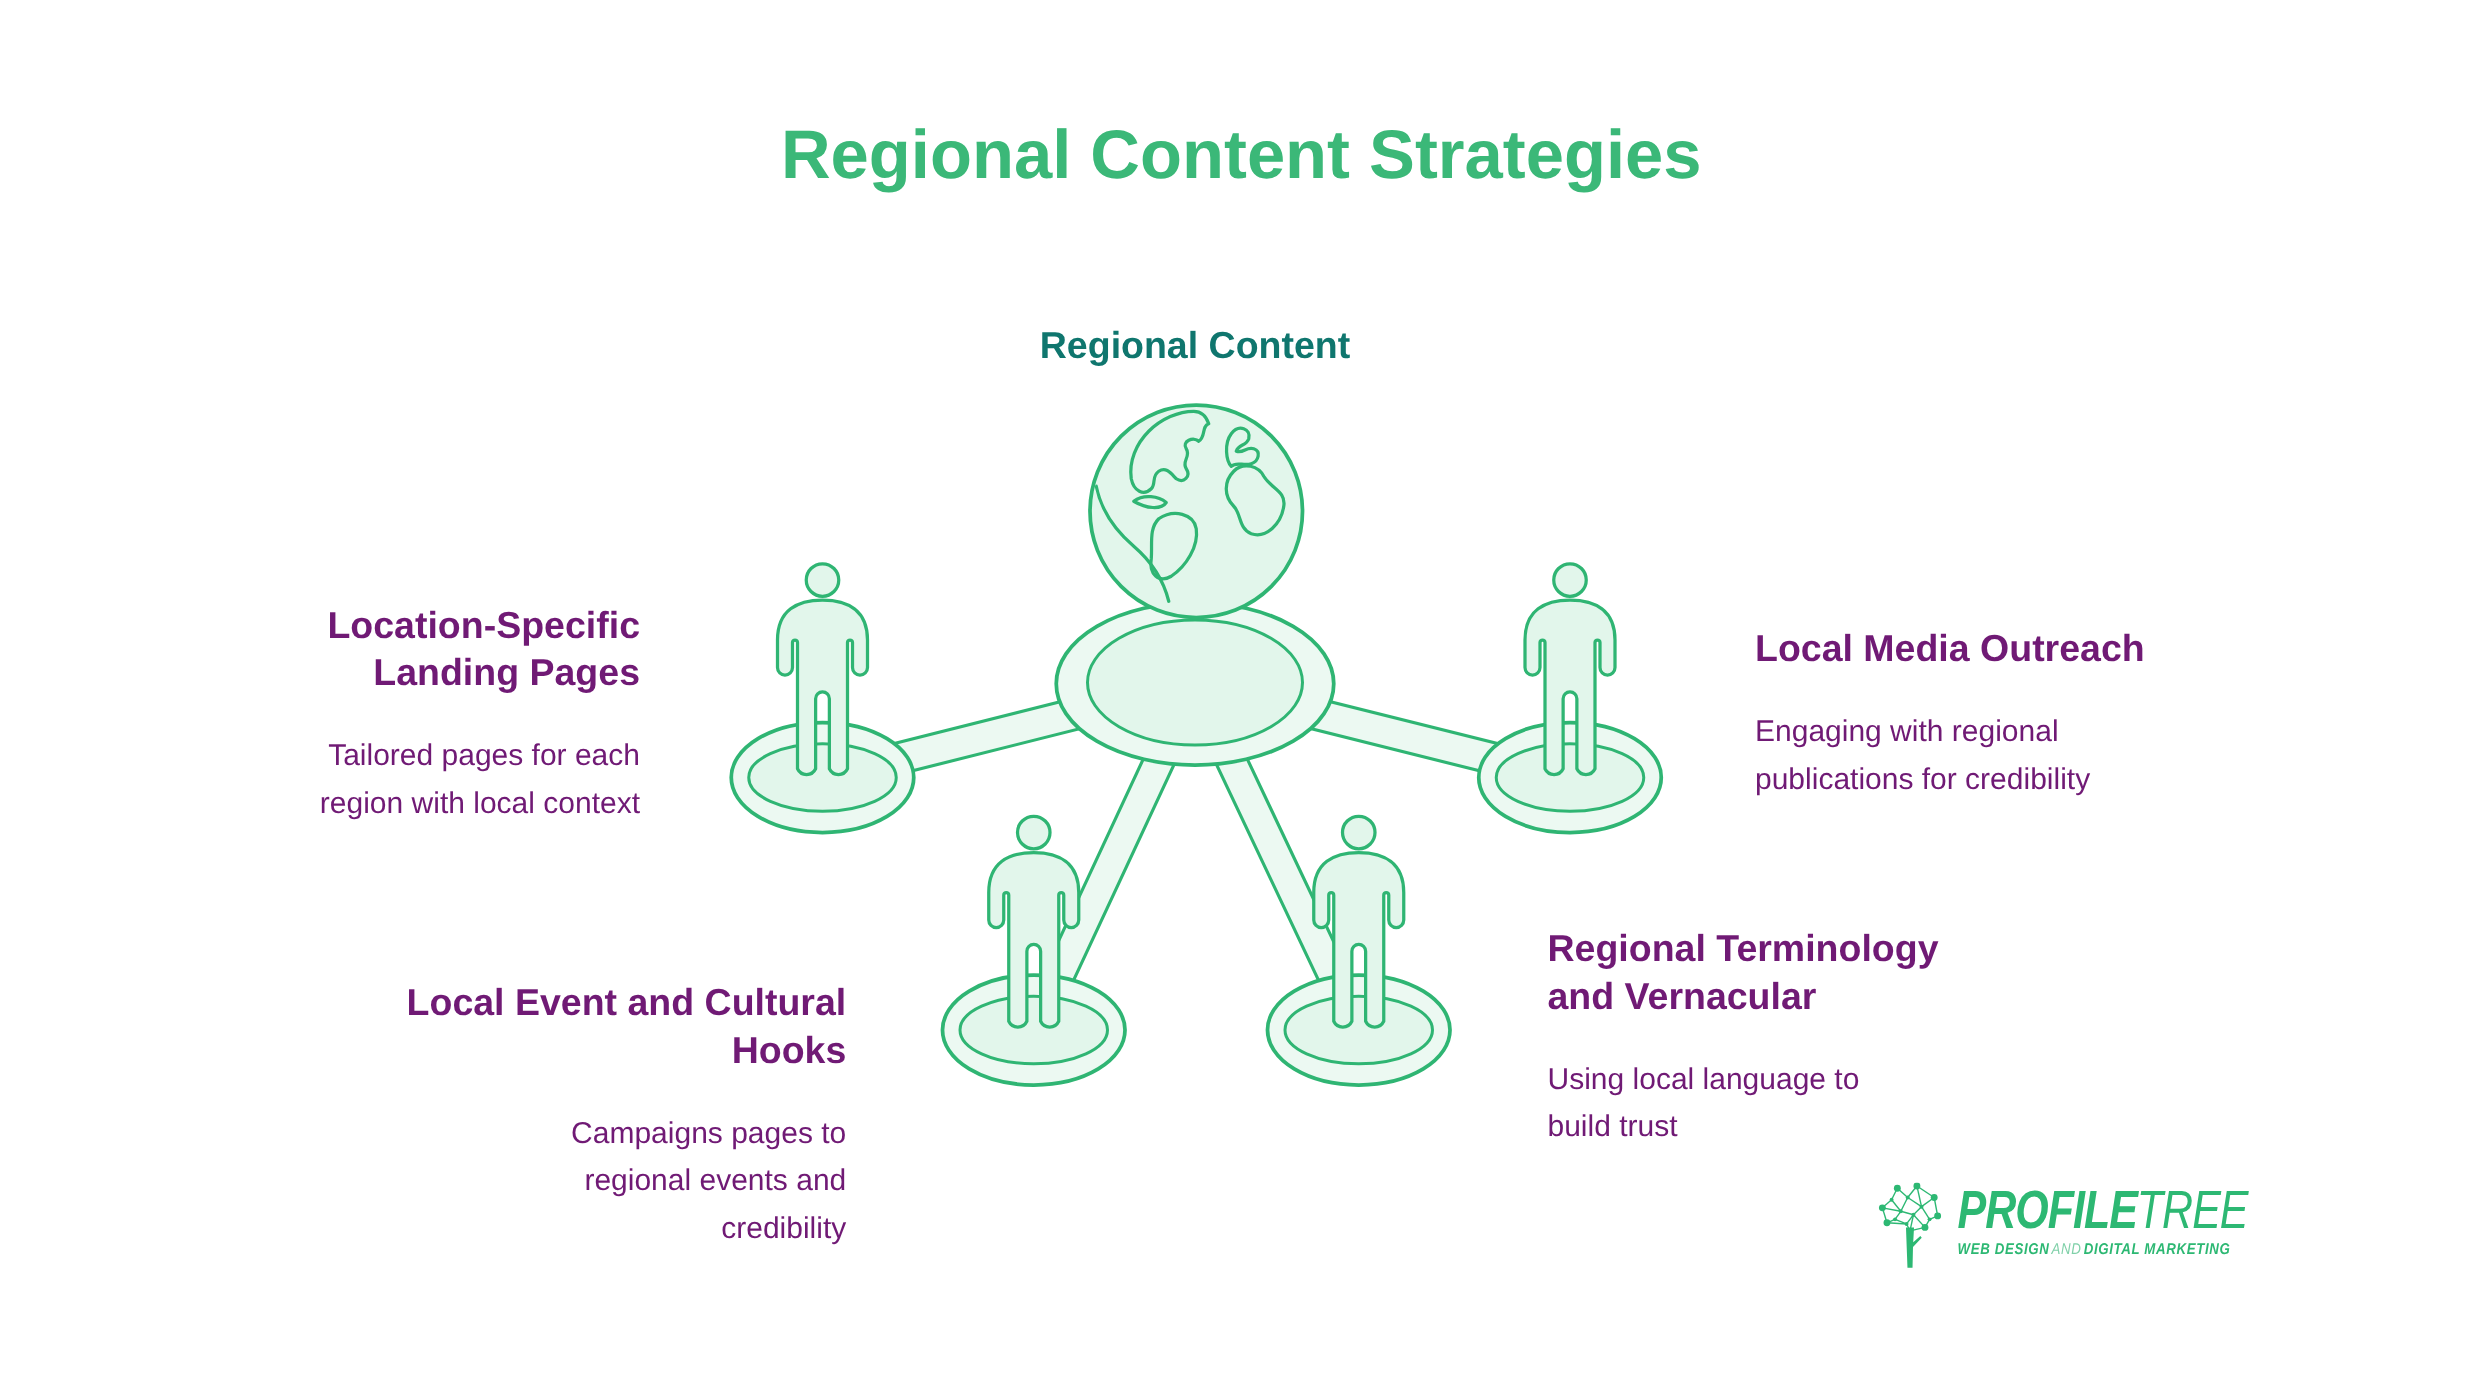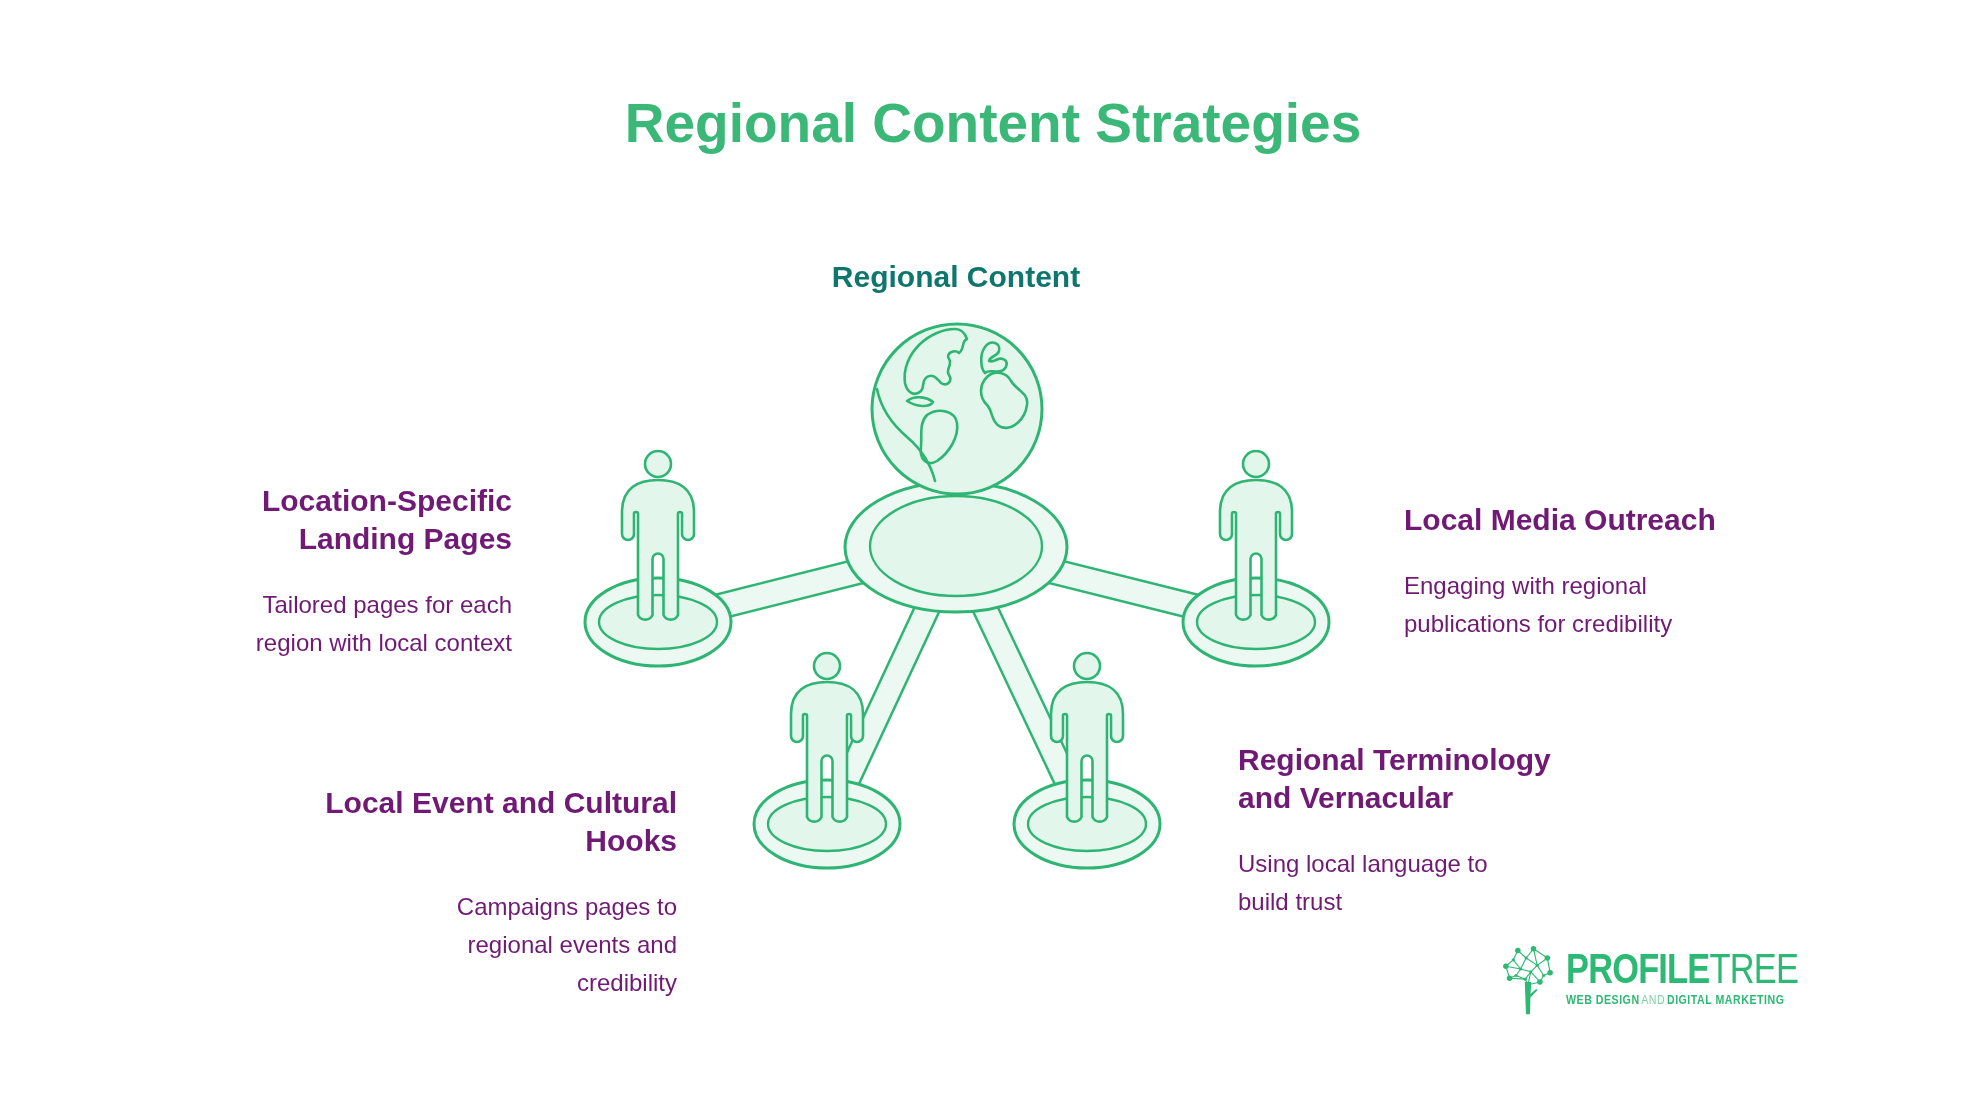--- a/index.html
+++ b/index.html
@@ -40,21 +40,21 @@
   
   .ring{fill:#ecf9f2;stroke:#2fb573;stroke-width:3;}
   .soft{fill:#e2f6eb;stroke:#2fb573;stroke-width:3;}
   .thin{stroke-width:2.4;}
   .spoke{fill:#ecf9f2;stroke:#2fb573;stroke-width:2.5;stroke-linejoin:round;}
   .cont{fill:none;stroke:#2fb573;stroke-width:2.6;stroke-linejoin:round;stroke-linecap:round;}
   .person{fill:#e2f6eb;stroke:#2fb573;stroke-width:2.6;}
 
   
   #logo{left:1500px;top:946px;display:flex;align-items:flex-start;}
-  #logo .words{margin-left:10px;}
+  #logo .words{margin-left:10px;font-style:italic;}
   .brand-line{
     display:inline-block;transform:scaleX(0.80);transform-origin:left top;
     font-size:43px;line-height:44px;letter-spacing:-1px;color:#2db873;white-space:nowrap;
   }
   .brand-line .b1{font-weight:bold;}
   .brand-line .b2{font-weight:normal;}
   .tag-line{
     display:inline-block;transform:scaleX(0.85);transform-origin:left top;
     font-size:12.5px;line-height:14px;margin-top:2px;letter-spacing:0.6px;
     color:#2db873;white-space:nowrap;font-weight:bold;

